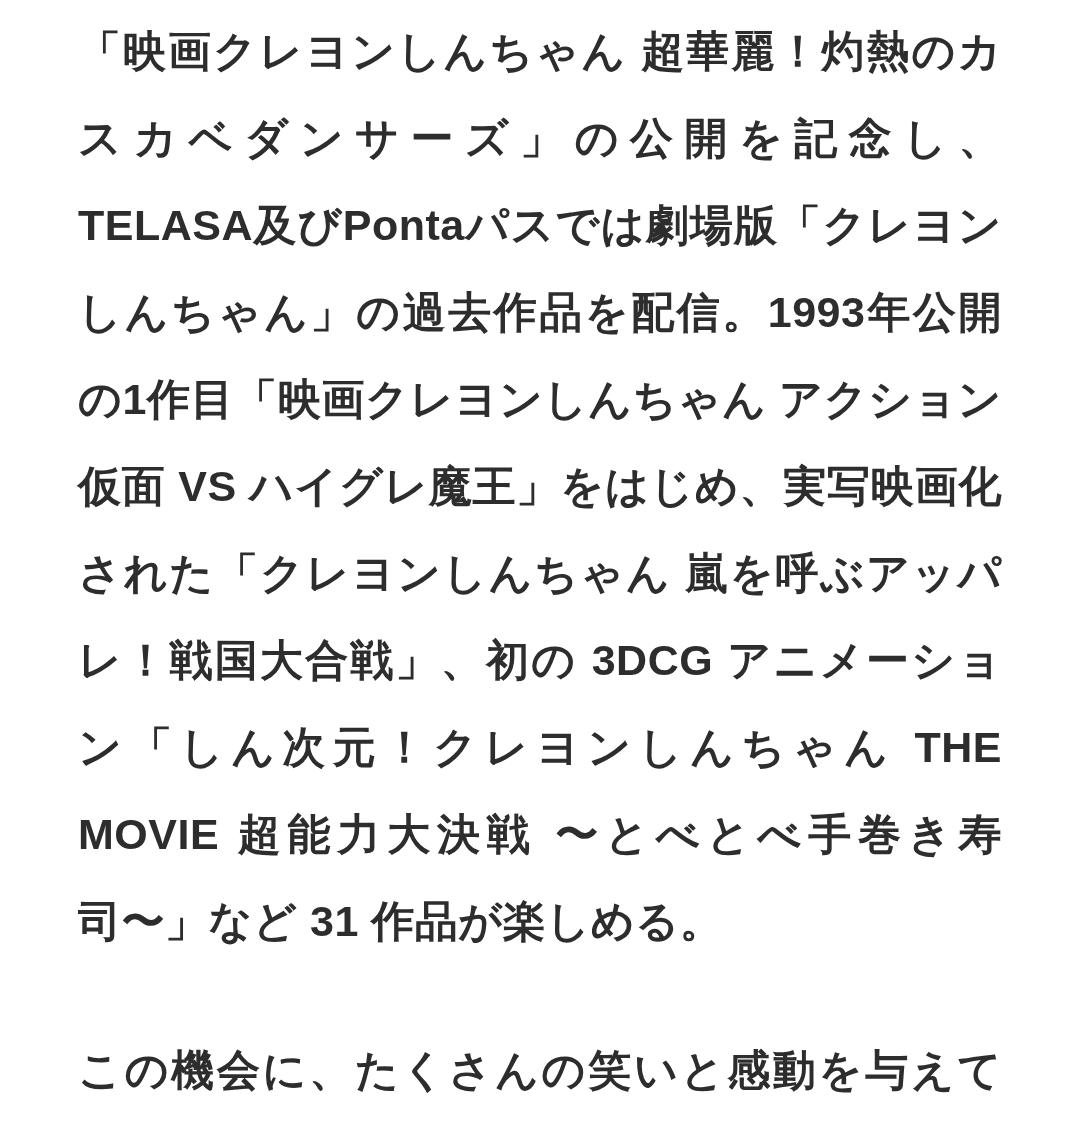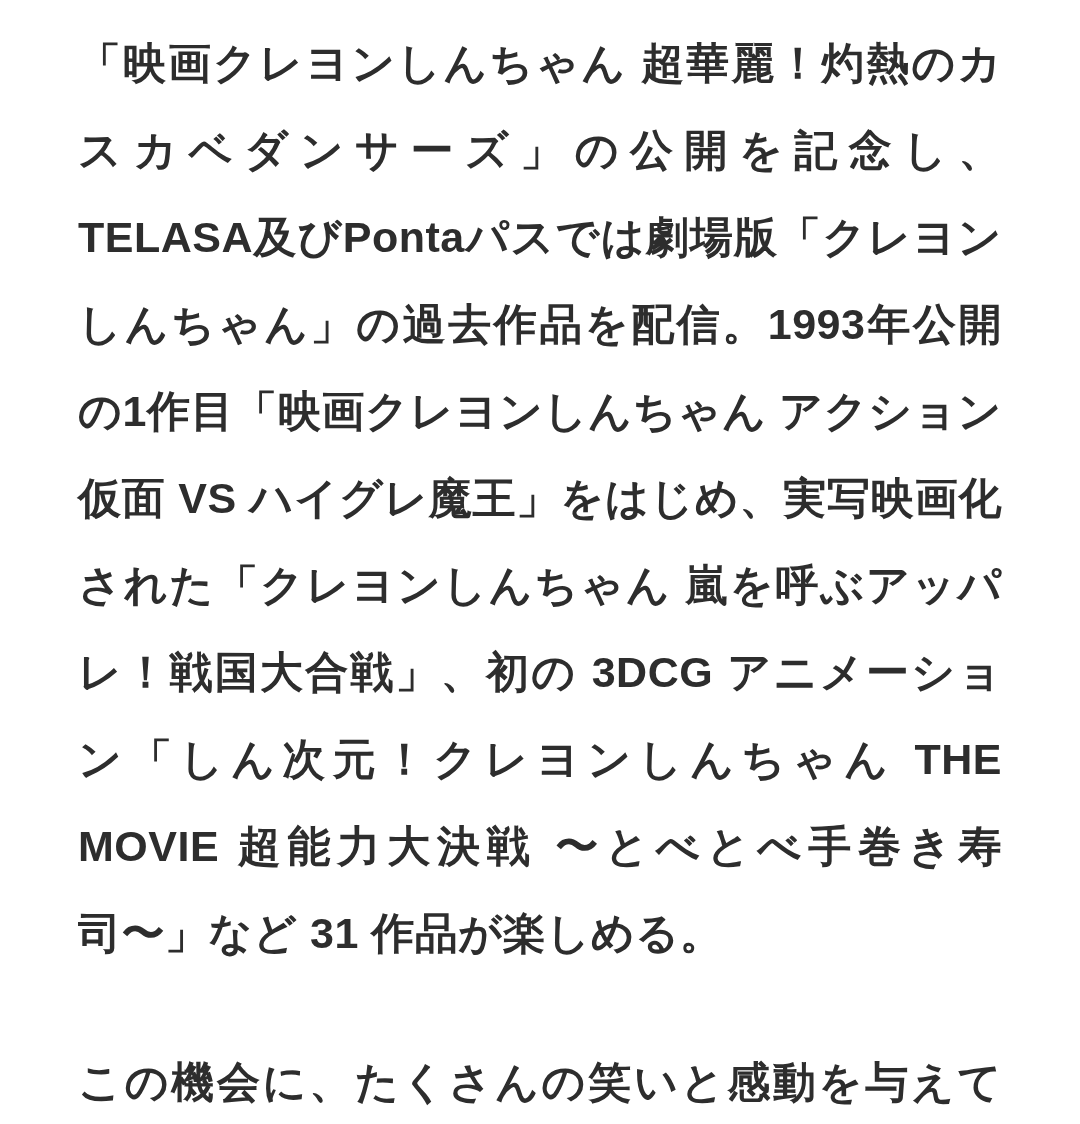--- a/index.html
+++ b/index.html
@@ -11,21 +11,21 @@
     width: 1080px;
     height: 1124px;
     font-family: "Liberation Sans", "DejaVu Sans", sans-serif;
     color: #2b2b2b;
     overflow: hidden;
   }
   .page {
     box-sizing: border-box;
     width: 1080px;
     height: 1124px;
-    padding: 16px 78px;
+    padding: 4px 78px;
     background: #ffffff;
   }
   .article-body {
     padding-top: 4px;
   }
   .paragraph {
     font-size: 43px;
     line-height: 87px;
     font-weight: 700;
     letter-spacing: 0.5px;

